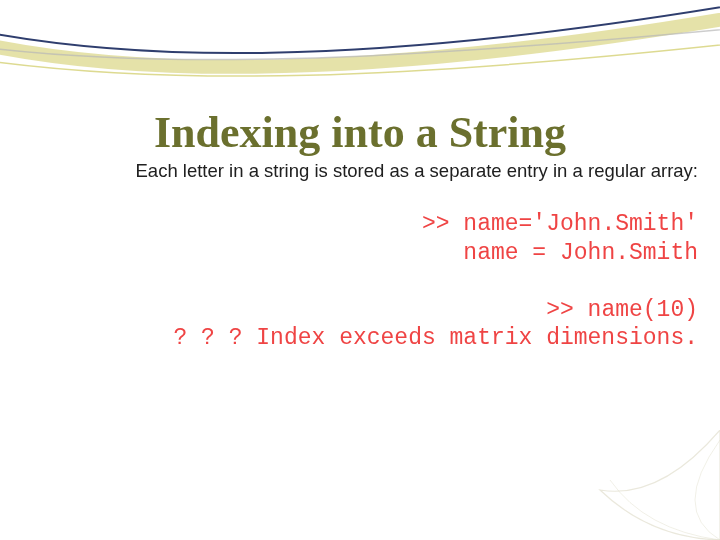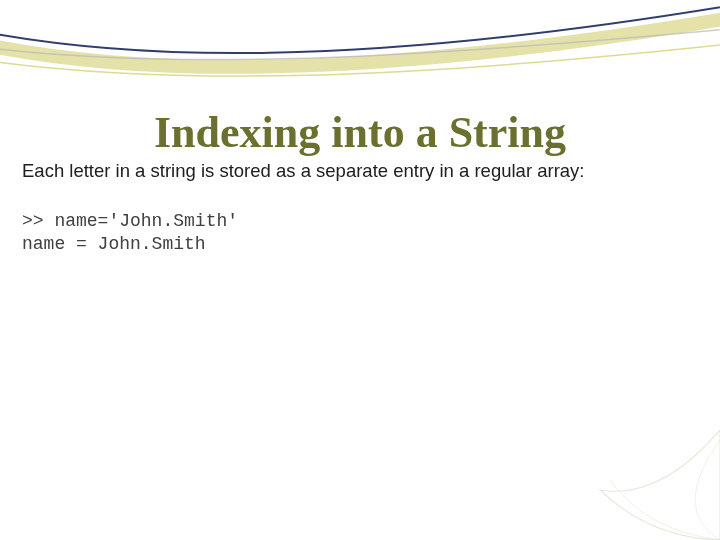--- a/index.html
+++ b/index.html
@@ -35,30 +35,31 @@
     font-family: Georgia, 'Times New Roman', serif;
     font-weight: 700;
     font-size: 44px;
     color: #6b702e;
   }
   .body {
     position: absolute;
     top: 160px;
     left: 22px;
     right: 22px;
+    text-align: right;
   }
   .intro {
     font-size: 18.5px;
     color: #202020;
     margin-bottom: 28px;
   }
   .codeblock {
     font-family: 'Courier New', Courier, monospace;
-    font-size: 18px;
-    color: #404040;
+    font-size: 23px;
+    color: #ef4444;
     line-height: 1.25;
     margin-bottom: 28px;
     white-space: pre;
   }
   
   .corner {
     position: absolute;
     right: 0;
     bottom: 0;
     width: 130px;
@@ -84,20 +85,22 @@
   <h1 class="title">Indexing into a String</h1>
 
   <div class="body">
     <div class="intro">Each letter in a string is stored as a separate entry in a regular array:</div>
 
     <div class="codeblock">&gt;&gt; name='John.Smith'
 name = John.Smith</div>
 
 
 
+    <div class="codeblock">&gt;&gt; name(10)
+? ? ? Index exceeds matrix dimensions.</div>
   </div>
 
   <div class="corner">
     <svg width="130" height="110" viewBox="0 0 130 110">
       <path d="M 130 110 Q 60 108 10 60 Q 70 70 130 0 Z" fill="none" stroke="#b9b38a" stroke-width="1.2" opacity="0.6"></path>
       <path d="M 130 110 Q 55 100 20 50" fill="none" stroke="#b9b38a" stroke-width="1" opacity="0.4"></path>
       <path d="M 130 110 Q 80 80 130 10" fill="none" stroke="#b9b38a" stroke-width="1" opacity="0.4"></path>
     </svg>
   </div>
 

